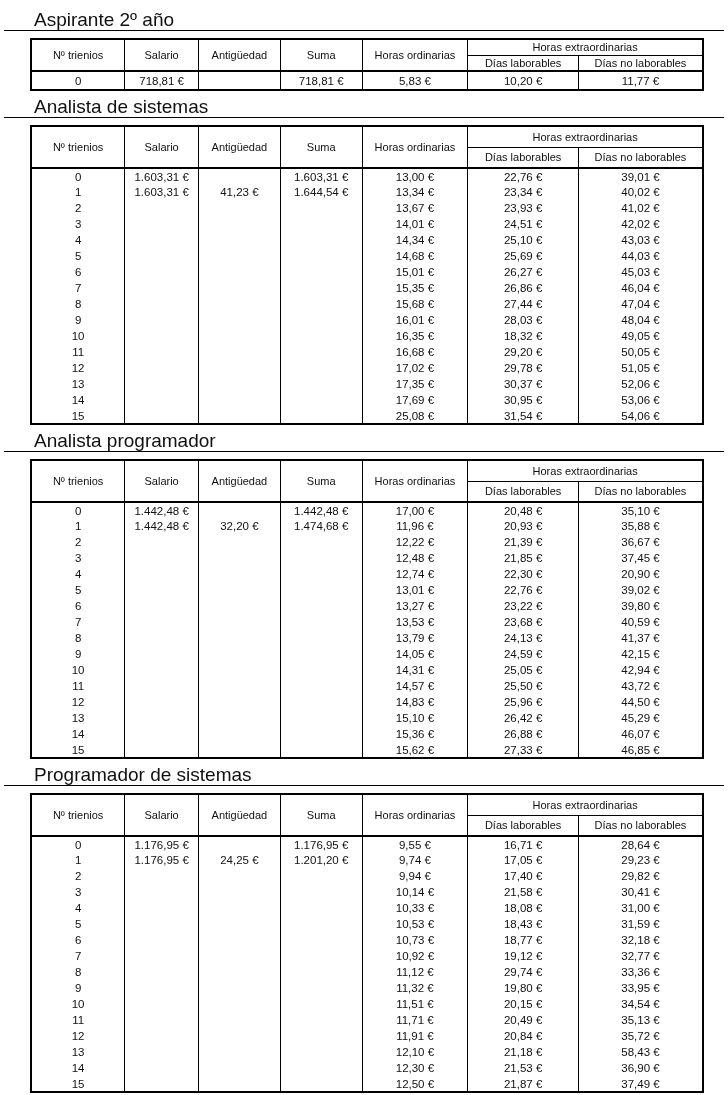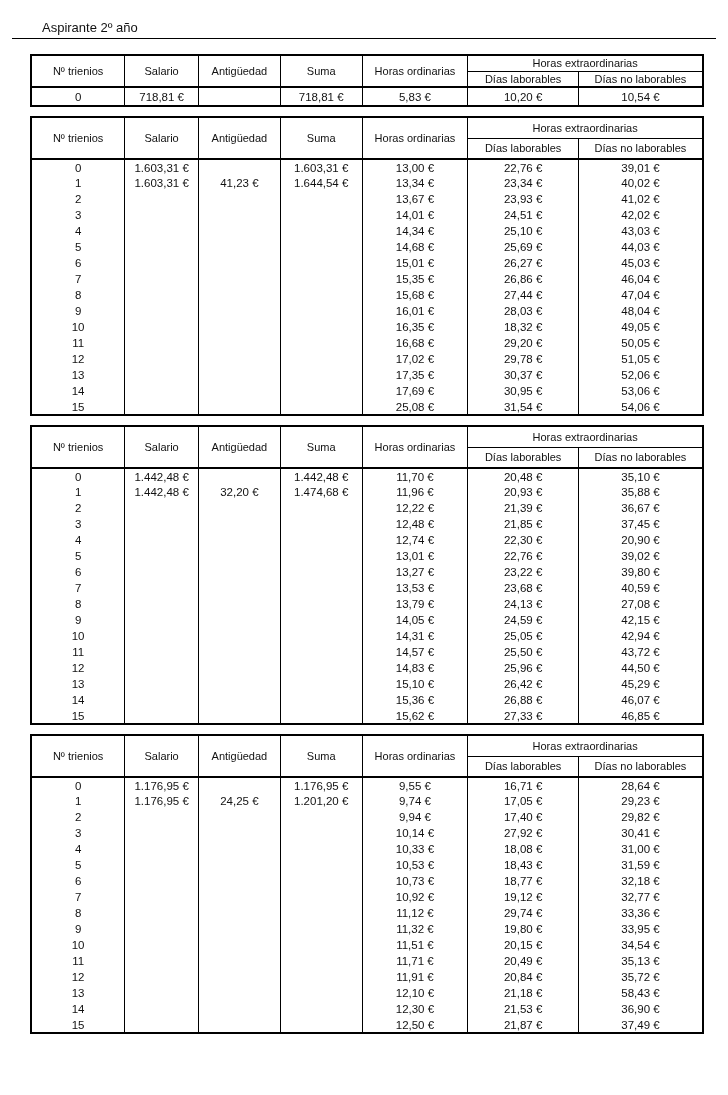--- a/index.html
+++ b/index.html
@@ -8,23 +8,23 @@
     width: 728px;
     height: 1095px;
     background: #ffffff;
     color: #111111;
     font-family: "Liberation Sans", "DejaVu Sans", sans-serif;
     overflow: hidden;
   }
   .page { padding-top: 6px; }
   .block { margin-bottom: 6px; }
   .section-title {
-    font-size: 13px;
+    font-size: 19px;
     font-weight: 400;
-    margin: 12px;
+    margin: 4px;
     padding: 2px 0 3px 30px;
     border-bottom: 1px solid #000;
     line-height: 15px;
   }
   .table-wrap { padding: 3px 24px 0 30px; }
   table.salary-table {
     width: 100%;
     border-collapse: collapse;
     table-layout: fixed;
     border: 2px solid #000;
@@ -90,28 +90,29 @@
           </tr>
         </thead>
         <tbody>
               <tr>
                 <td>0</td>
                 <td>718,81 €</td>
                 <td></td>
                 <td>718,81 €</td>
                 <td>5,83 €</td>
                 <td>10,20 €</td>
-                <td>10,54 €</td>
+                <td>11,77 €</td>
               </tr>
             </tbody>
       </table>
     </div>
   </section>
 
   <section class="block">
+    <h2 class="section-title">Analista de sistemas</h2>
     <div class="table-wrap">
       <table class="salary-table">
         <colgroup>
           <col style="width:13.95%">
           <col style="width:10.98%">
           <col style="width:12.17%">
           <col style="width:12.17%">
           <col style="width:15.73%">
           <col style="width:16.47%">
           <col style="width:18.53%">
@@ -274,20 +275,21 @@
                 <td>25,08 €</td>
                 <td>31,54 €</td>
                 <td>54,06 €</td>
               </tr>
             </tbody>
       </table>
     </div>
   </section>
 
   <section class="block">
+    <h2 class="section-title">Analista programador</h2>
     <div class="table-wrap">
       <table class="salary-table">
         <colgroup>
           <col style="width:13.95%">
           <col style="width:10.98%">
           <col style="width:12.17%">
           <col style="width:12.17%">
           <col style="width:15.73%">
           <col style="width:16.47%">
           <col style="width:18.53%">
@@ -305,21 +307,21 @@
             <th>Días laborables</th>
             <th>Días no laborables</th>
           </tr>
         </thead>
         <tbody>
               <tr>
                 <td>0</td>
                 <td>1.442,48 €</td>
                 <td></td>
                 <td>1.442,48 €</td>
-                <td>11,70 €</td>
+                <td>17,00 €</td>
                 <td>20,48 €</td>
                 <td>35,10 €</td>
               </tr>
               <tr>
                 <td>1</td>
                 <td>1.442,48 €</td>
                 <td>32,20 €</td>
                 <td>1.474,68 €</td>
                 <td>11,96 €</td>
                 <td>20,93 €</td>
@@ -379,21 +381,21 @@
                 <td>23,68 €</td>
                 <td>40,59 €</td>
               </tr>
               <tr>
                 <td>8</td>
                 <td></td>
                 <td></td>
                 <td></td>
                 <td>13,79 €</td>
                 <td>24,13 €</td>
-                <td>27,08 €</td>
+                <td>41,37 €</td>
               </tr>
               <tr>
                 <td>9</td>
                 <td></td>
                 <td></td>
                 <td></td>
                 <td>14,05 €</td>
                 <td>24,59 €</td>
                 <td>42,15 €</td>
               </tr>
@@ -450,20 +452,21 @@
                 <td>15,62 €</td>
                 <td>27,33 €</td>
                 <td>46,85 €</td>
               </tr>
             </tbody>
       </table>
     </div>
   </section>
 
   <section class="block">
+    <h2 class="section-title">Programador de sistemas</h2>
     <div class="table-wrap">
       <table class="salary-table">
         <colgroup>
           <col style="width:13.95%">
           <col style="width:10.98%">
           <col style="width:12.17%">
           <col style="width:12.17%">
           <col style="width:15.73%">
           <col style="width:16.47%">
           <col style="width:18.53%">
@@ -509,21 +512,21 @@
                 <td>9,94 €</td>
                 <td>17,40 €</td>
                 <td>29,82 €</td>
               </tr>
               <tr>
                 <td>3</td>
                 <td></td>
                 <td></td>
                 <td></td>
                 <td>10,14 €</td>
-                <td>27,92 €</td>
+                <td>21,58 €</td>
                 <td>30,41 €</td>
               </tr>
               <tr>
                 <td>4</td>
                 <td></td>
                 <td></td>
                 <td></td>
                 <td>10,33 €</td>
                 <td>18,08 €</td>
                 <td>31,00 €</td>

